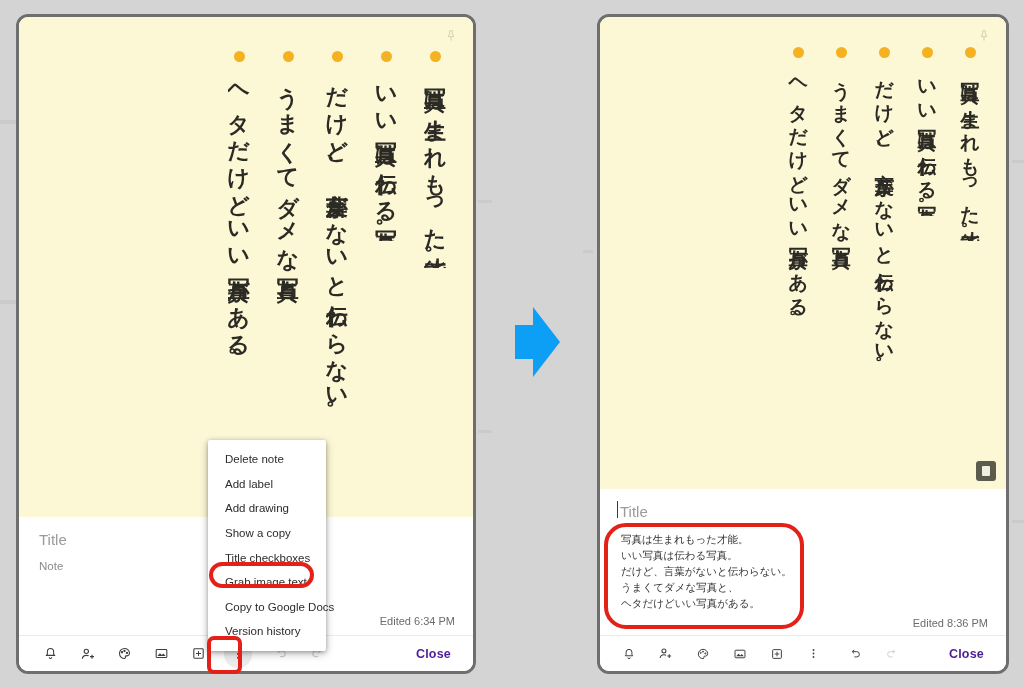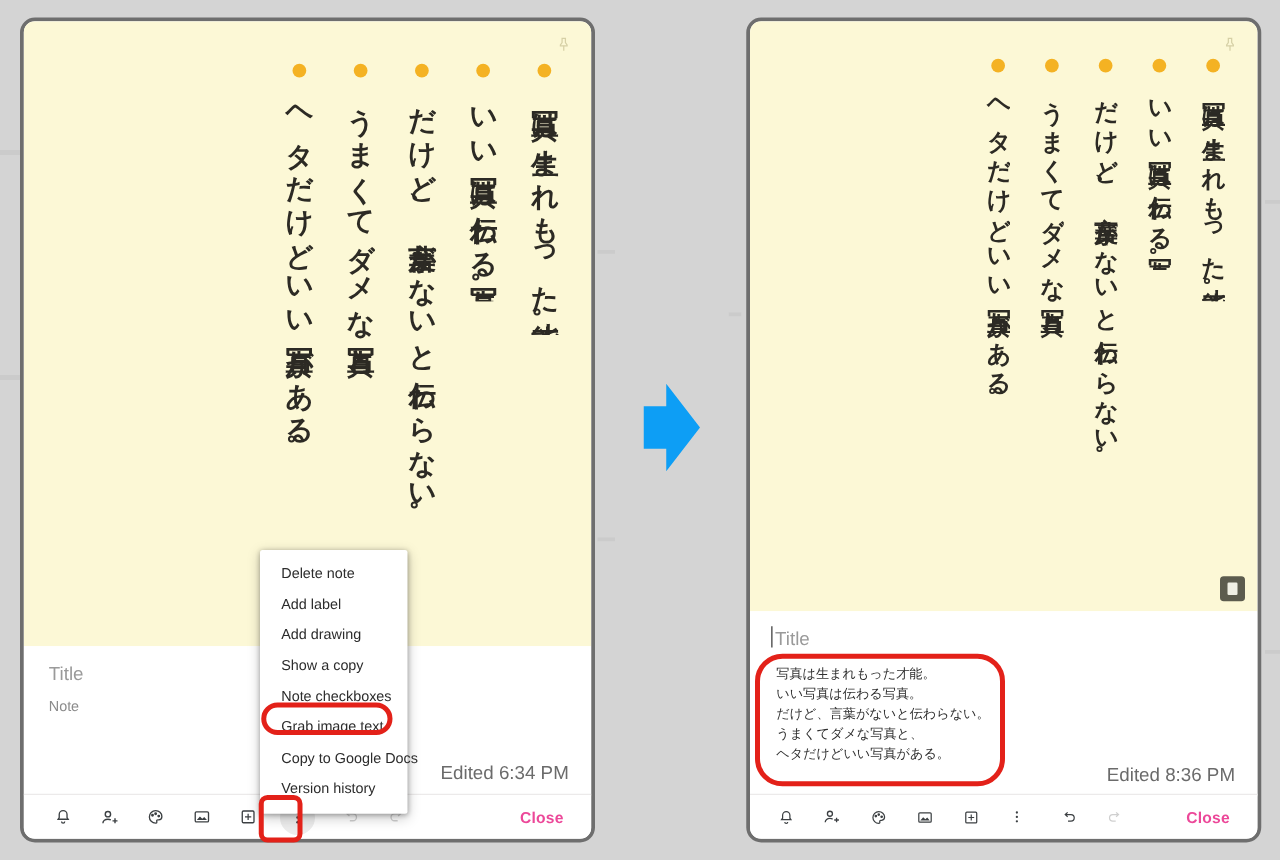--- a/index.html
+++ b/index.html
@@ -84,21 +84,21 @@
   }
   .note-ocr{
     font-family:"DejaVu Sans","Liberation Sans",sans-serif;
     font-size:10.5px;color:#2f2f2f;
     line-height:1.52;
     padding:12px 20px 0 21px;
     white-space:pre-line;
   }
   .edited{
     position:absolute;right:18px;
-    font-size:15px;color:#6b6b6b;
+    font-size:11px;color:#6b6b6b;
   }
 
   
   .toolbar{
     position:absolute;left:0;right:0;bottom:0;
     height:36px;
     display:flex;align-items:center;
     border-top:1px solid #eceaea;
     background:#fff;
     box-sizing:border-box;
@@ -110,21 +110,21 @@
   }
   .tb-icon.disabled{color:#cfcfcf;}
   .tb-icon.active-bg::after{
     content:"";position:absolute;left:50%;top:50%;
     transform:translate(-50%,-50%);
     width:28px;height:28px;border-radius:50%;background:#ececec;z-index:0;
   }
   .tb-icon svg{position:relative;z-index:1;}
   .tb-spacer{flex:1;}
   .tb-close{
-    font-size:12.5px;font-weight:bold;color:#ec4899;
+    font-size:12.5px;font-weight:bold;color:#4c1d95;
     padding-right:22px;letter-spacing:.2px;
   }
 
   
   .menu{
     position:absolute;
     background:#fff;
     border-radius:2px;
     box-shadow:0 1px 4px rgba(0,0,0,.30),0 3px 10px rgba(0,0,0,.22);
     padding:7px 0;
@@ -262,21 +262,21 @@
       <div class="tb-spacer"></div>
       <div class="tb-close">Close</div>
     </div>
   </div>
 
   <div class="menu" style="left:208px;top:440px;width:118px;">
     <div class="menu-item">Delete note</div>
     <div class="menu-item">Add label</div>
     <div class="menu-item">Add drawing</div>
     <div class="menu-item">Show a copy</div>
-    <div class="menu-item">Note checkboxes</div>
+    <div class="menu-item">Title checkboxes</div>
     <div class="menu-item">Grab image text</div>
     <div class="menu-item">Copy to Google Docs</div>
     <div class="menu-item">Version history</div>
   </div>
 
   <div class="redbox" style="left:209px;top:562px;width:105px;height:26px;"></div>
 
   <div class="redbox sq" style="left:207px;top:636px;width:35px;height:38px;"></div>
 
   <svg class="arrow" style="left:505px;top:303px;" width="60" height="78" viewBox="0 0 60 78">

